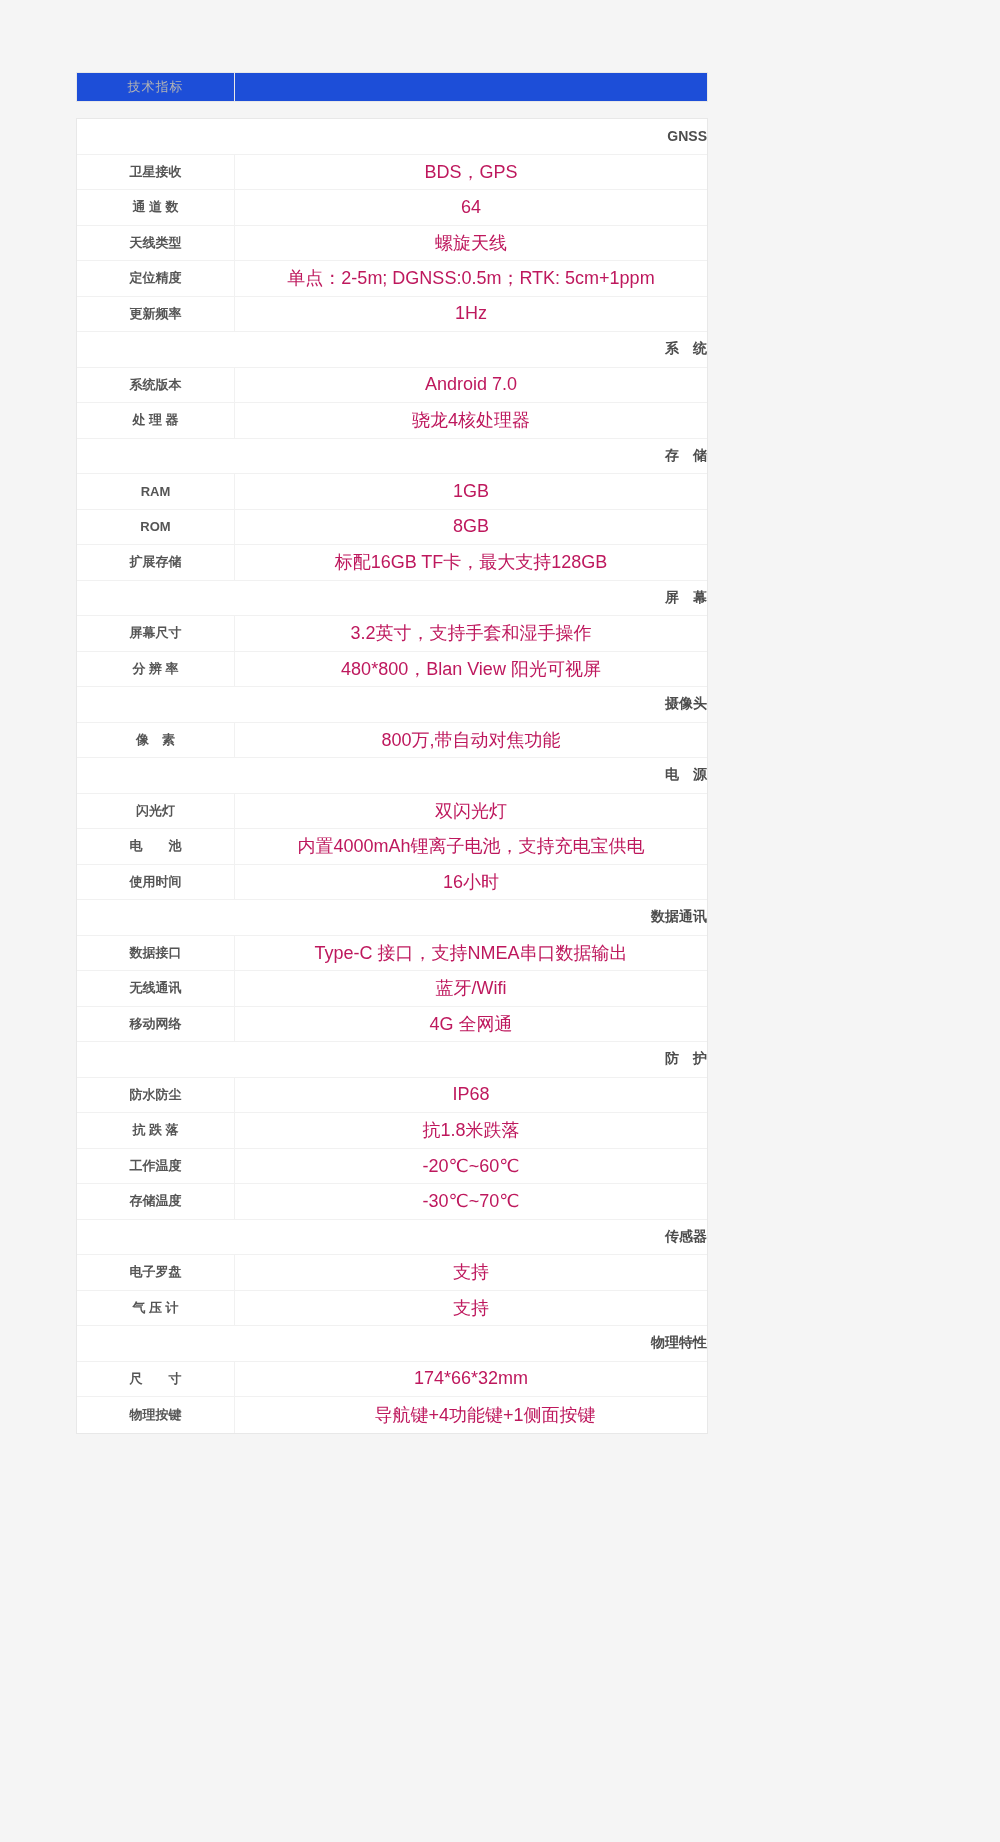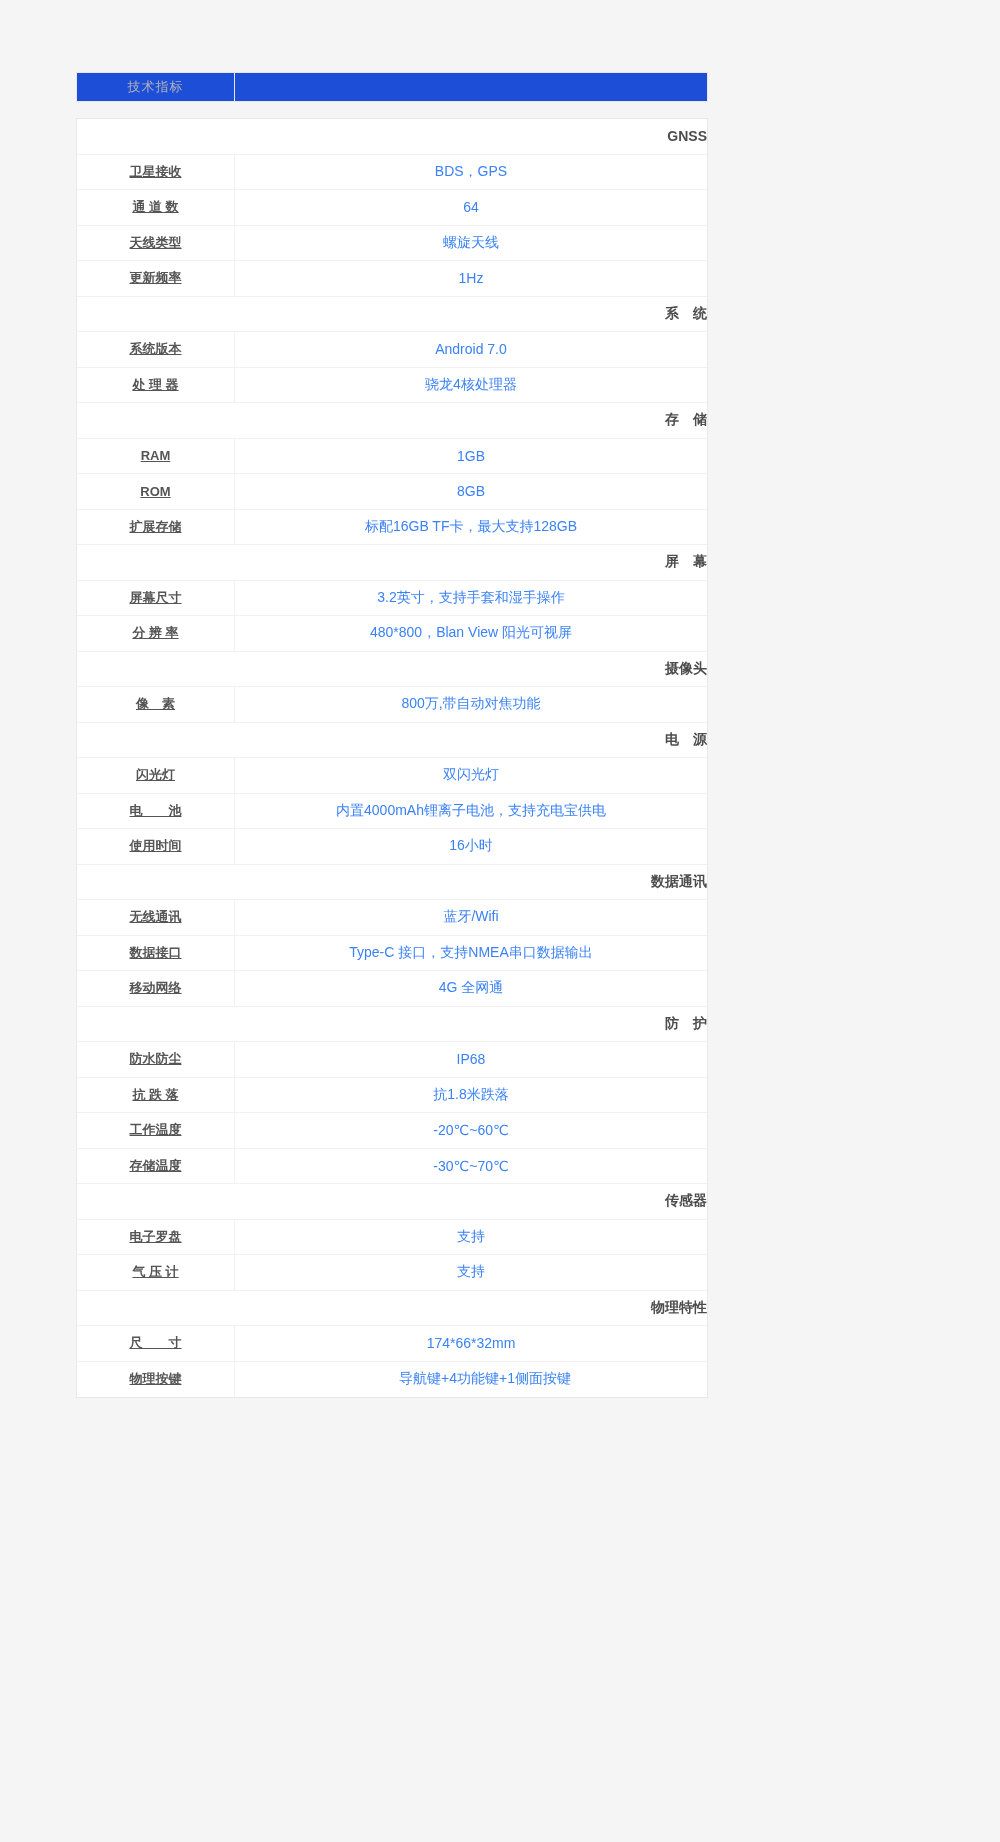--- a/index.html
+++ b/index.html
@@ -65,29 +65,28 @@
     box-sizing: border-box;
     width: 158px;
     border-right: 1px solid #f1f1f1;
     display: flex;
     align-items: center;
     justify-content: center;
     font-weight: bold;
     font-size: 13px;
     color: #555555;
     white-space: pre;
-    text-decoration: underline;
   }
   .value-cell {
     flex: 1;
     display: flex;
     align-items: center;
     justify-content: center;
-    font-size: 14px;
-    color: #3b82f6;
+    font-size: 18px;
+    color: #be185d;
     white-space: pre;
   }
 </style>
 </head>
 <body>
 
 <div class="page">
   <div class="content">
 
     <div class="title-box">
@@ -105,20 +104,24 @@
         </div>
         <div class="row data-row">
           <div class="label-cell">通 道 数</div>
           <div class="value-cell">64</div>
         </div>
         <div class="row data-row">
           <div class="label-cell">天线类型</div>
           <div class="value-cell">螺旋天线</div>
         </div>
         <div class="row data-row">
+          <div class="label-cell">定位精度</div>
+          <div class="value-cell">单点：2-5m; DGNSS:0.5m；RTK: 5cm+1ppm</div>
+        </div>
+        <div class="row data-row">
           <div class="label-cell">更新频率</div>
           <div class="value-cell">1Hz</div>
         </div>
         <div class="row header-row">
           <span>系　统</span>
         </div>
         <div class="row data-row">
           <div class="label-cell">系统版本</div>
           <div class="value-cell">Android 7.0</div>
         </div>
@@ -171,28 +174,28 @@
           <div class="value-cell">内置4000mAh锂离子电池，支持充电宝供电</div>
         </div>
         <div class="row data-row">
           <div class="label-cell">使用时间</div>
           <div class="value-cell">16小时</div>
         </div>
         <div class="row header-row">
           <span>数据通讯</span>
         </div>
         <div class="row data-row">
+          <div class="label-cell">数据接口</div>
+          <div class="value-cell">Type-C 接口，支持NMEA串口数据输出</div>
+        </div>
+        <div class="row data-row">
           <div class="label-cell">无线通讯</div>
           <div class="value-cell">蓝牙/Wifi</div>
         </div>
         <div class="row data-row">
-          <div class="label-cell">数据接口</div>
-          <div class="value-cell">Type-C 接口，支持NMEA串口数据输出</div>
-        </div>
-        <div class="row data-row">
           <div class="label-cell">移动网络</div>
           <div class="value-cell">4G 全网通</div>
         </div>
         <div class="row header-row">
           <span>防　护</span>
         </div>
         <div class="row data-row">
           <div class="label-cell">防水防尘</div>
           <div class="value-cell">IP68</div>
         </div>

